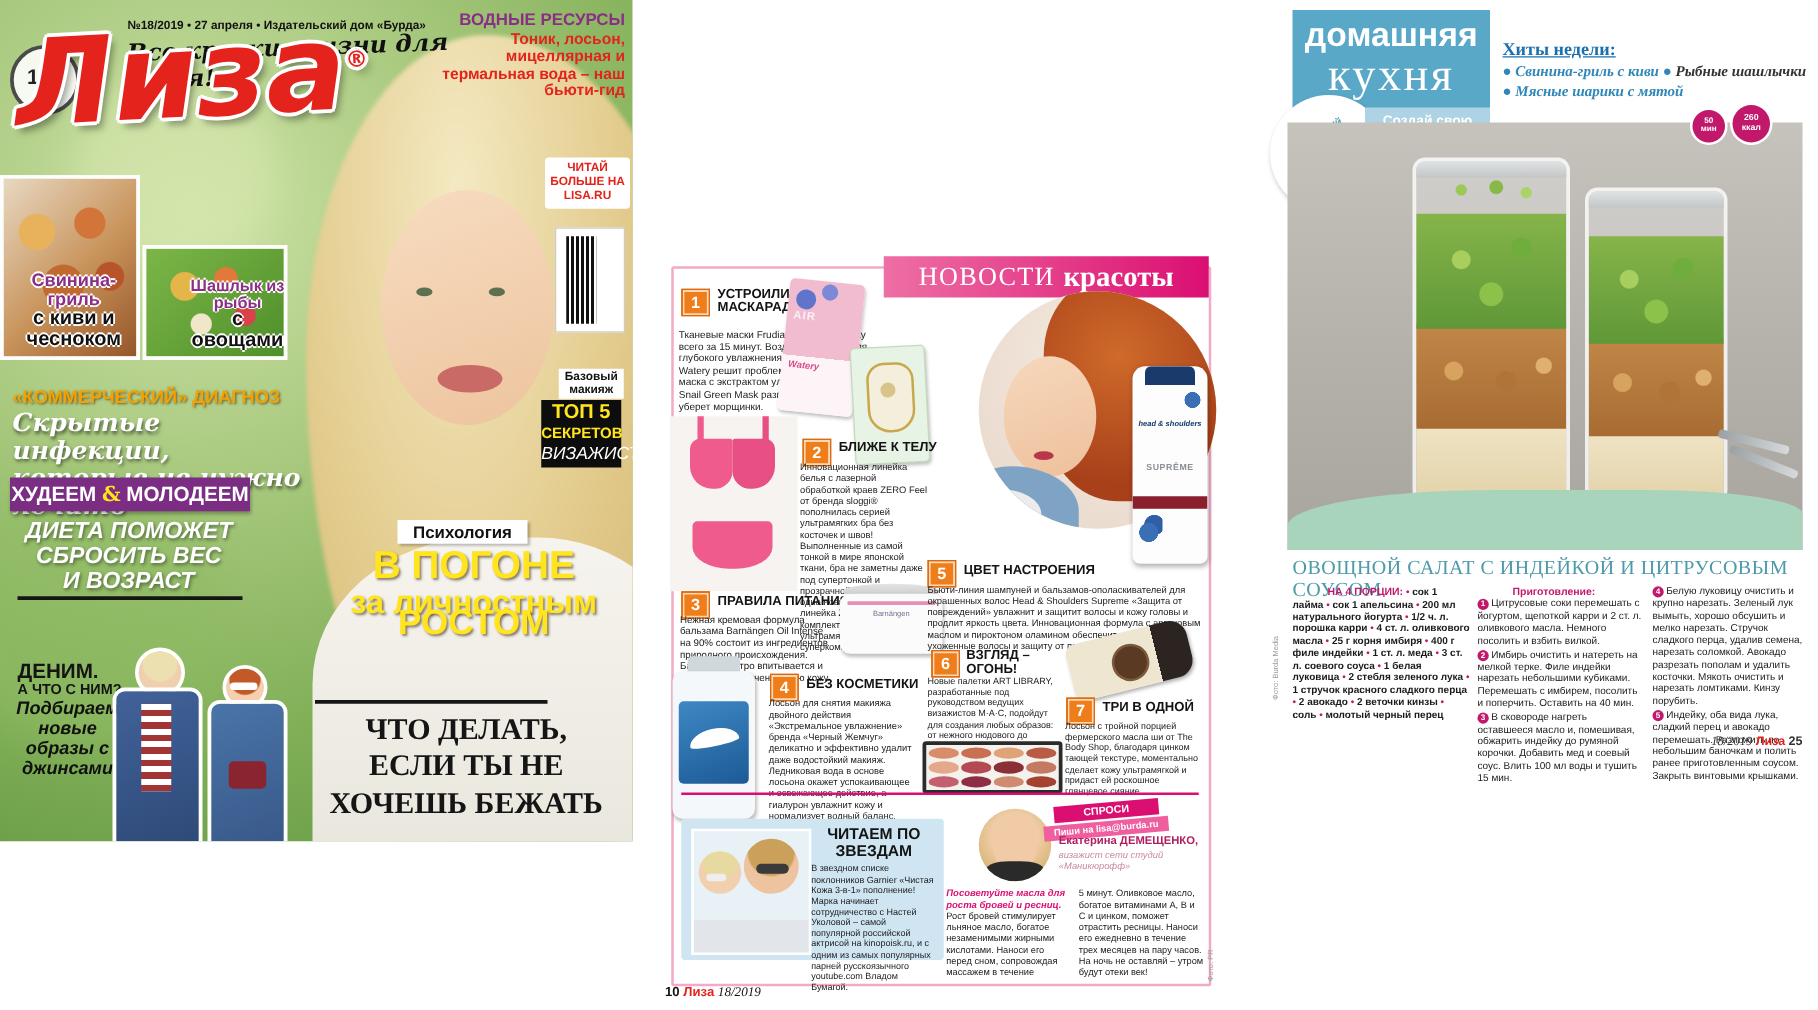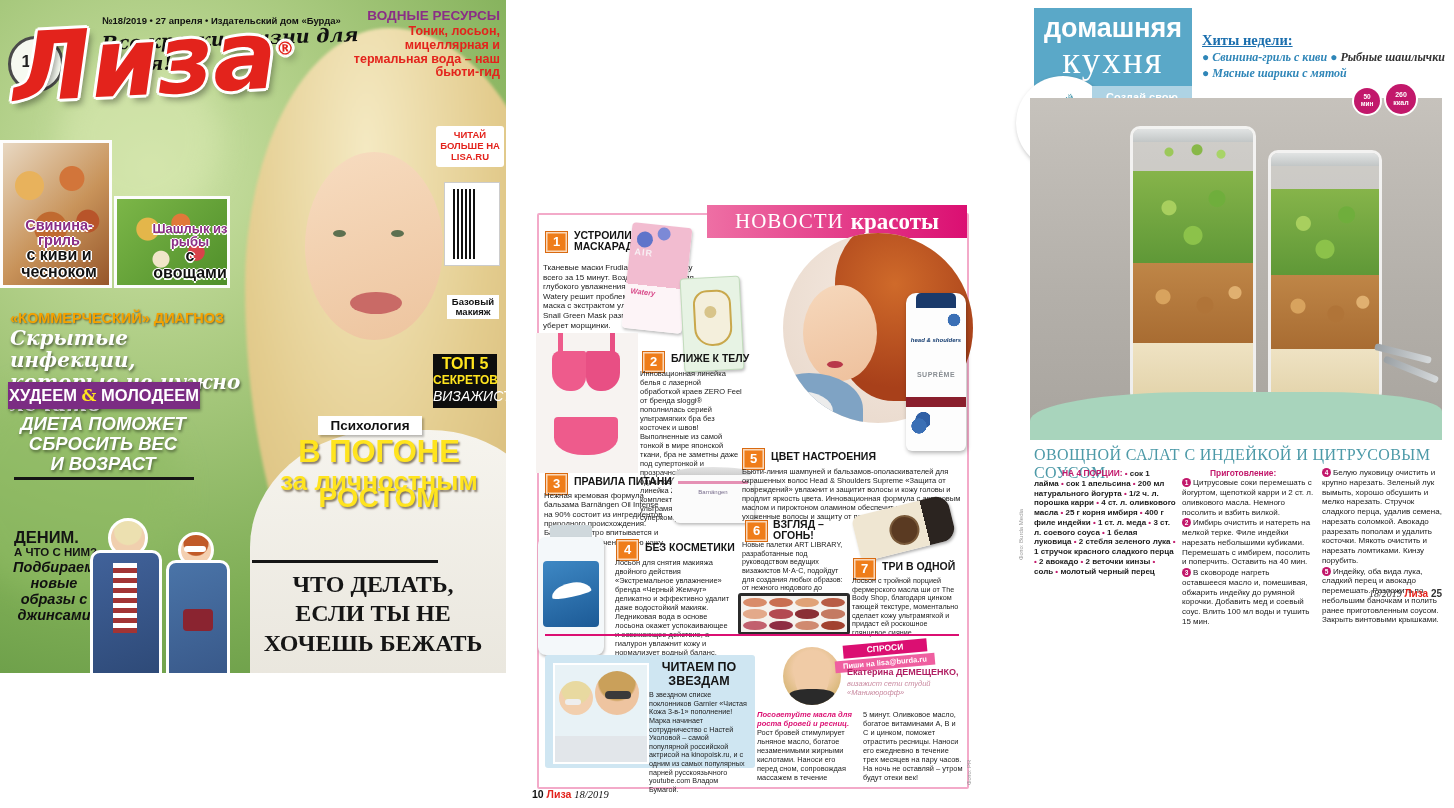--- a/index.html
+++ b/index.html
@@ -69,21 +69,21 @@
   .black-rule{background:#151515;}
   .denim-t1{left:14px;top:528px;font-size:16.5px;font-weight:bold;color:#141414;}
   .denim-t2{left:14px;top:546px;font-size:11.5px;font-weight:bold;color:#141414;}
   .denim-txt{left:6px;top:560px;width:96px;text-align:center;font-size:14.5px;font-style:italic;
     font-weight:bold;color:#101010;line-height:1.1;}
   .women{left:82px;top:498px;width:162px;height:175px;}
   .person{position:absolute;border-radius:10px 10px 0 0;border:3px solid #fff;}
   .head{position:absolute;border-radius:50%;border:3px solid #fff;}
   .makeup-label{left:447px;top:295px;width:50px;background:#fff;padding:2px 1px;text-align:center;
     font-size:9.5px;font-weight:bold;color:#111;line-height:1.05;}
-  .top5-box{left:433px;top:320px;width:64px;height:54px;background:#0d0d0d;text-align:center;padding-top:2px;box-sizing:border-box;margin-top:34px;}
+  .top5-box{left:433px;top:320px;width:64px;height:54px;background:#0d0d0d;text-align:center;padding-top:2px;box-sizing:border-box;}
   .top5-a{color:#ffe41e;font-weight:bold;font-size:16px;line-height:1.05;}
   .top5-b{color:#ffe41e;font-weight:bold;font-size:12px;line-height:1.2;}
   .top5-c{color:#fff;font-style:italic;font-size:14px;line-height:1.3;}
   .psych-kicker{left:318px;top:416px;width:104px;height:19px;background:#fff;text-align:center;
     font-size:13.5px;font-weight:bold;color:#111;line-height:19px;box-shadow:2px 2px 2px rgba(0,0,0,.25);}
   .psych-h{left:252px;width:254px;text-align:center;font-weight:bold;color:#ffe41e;
     text-shadow:1.5px 2px 2px rgba(50,30,0,.55);line-height:1;}
   .psych-sub{left:240px;top:570px;width:266px;text-align:center;font-family:"Liberation Serif",serif;
     font-weight:bold;font-size:24px;color:#151515;line-height:1.22;}
 

